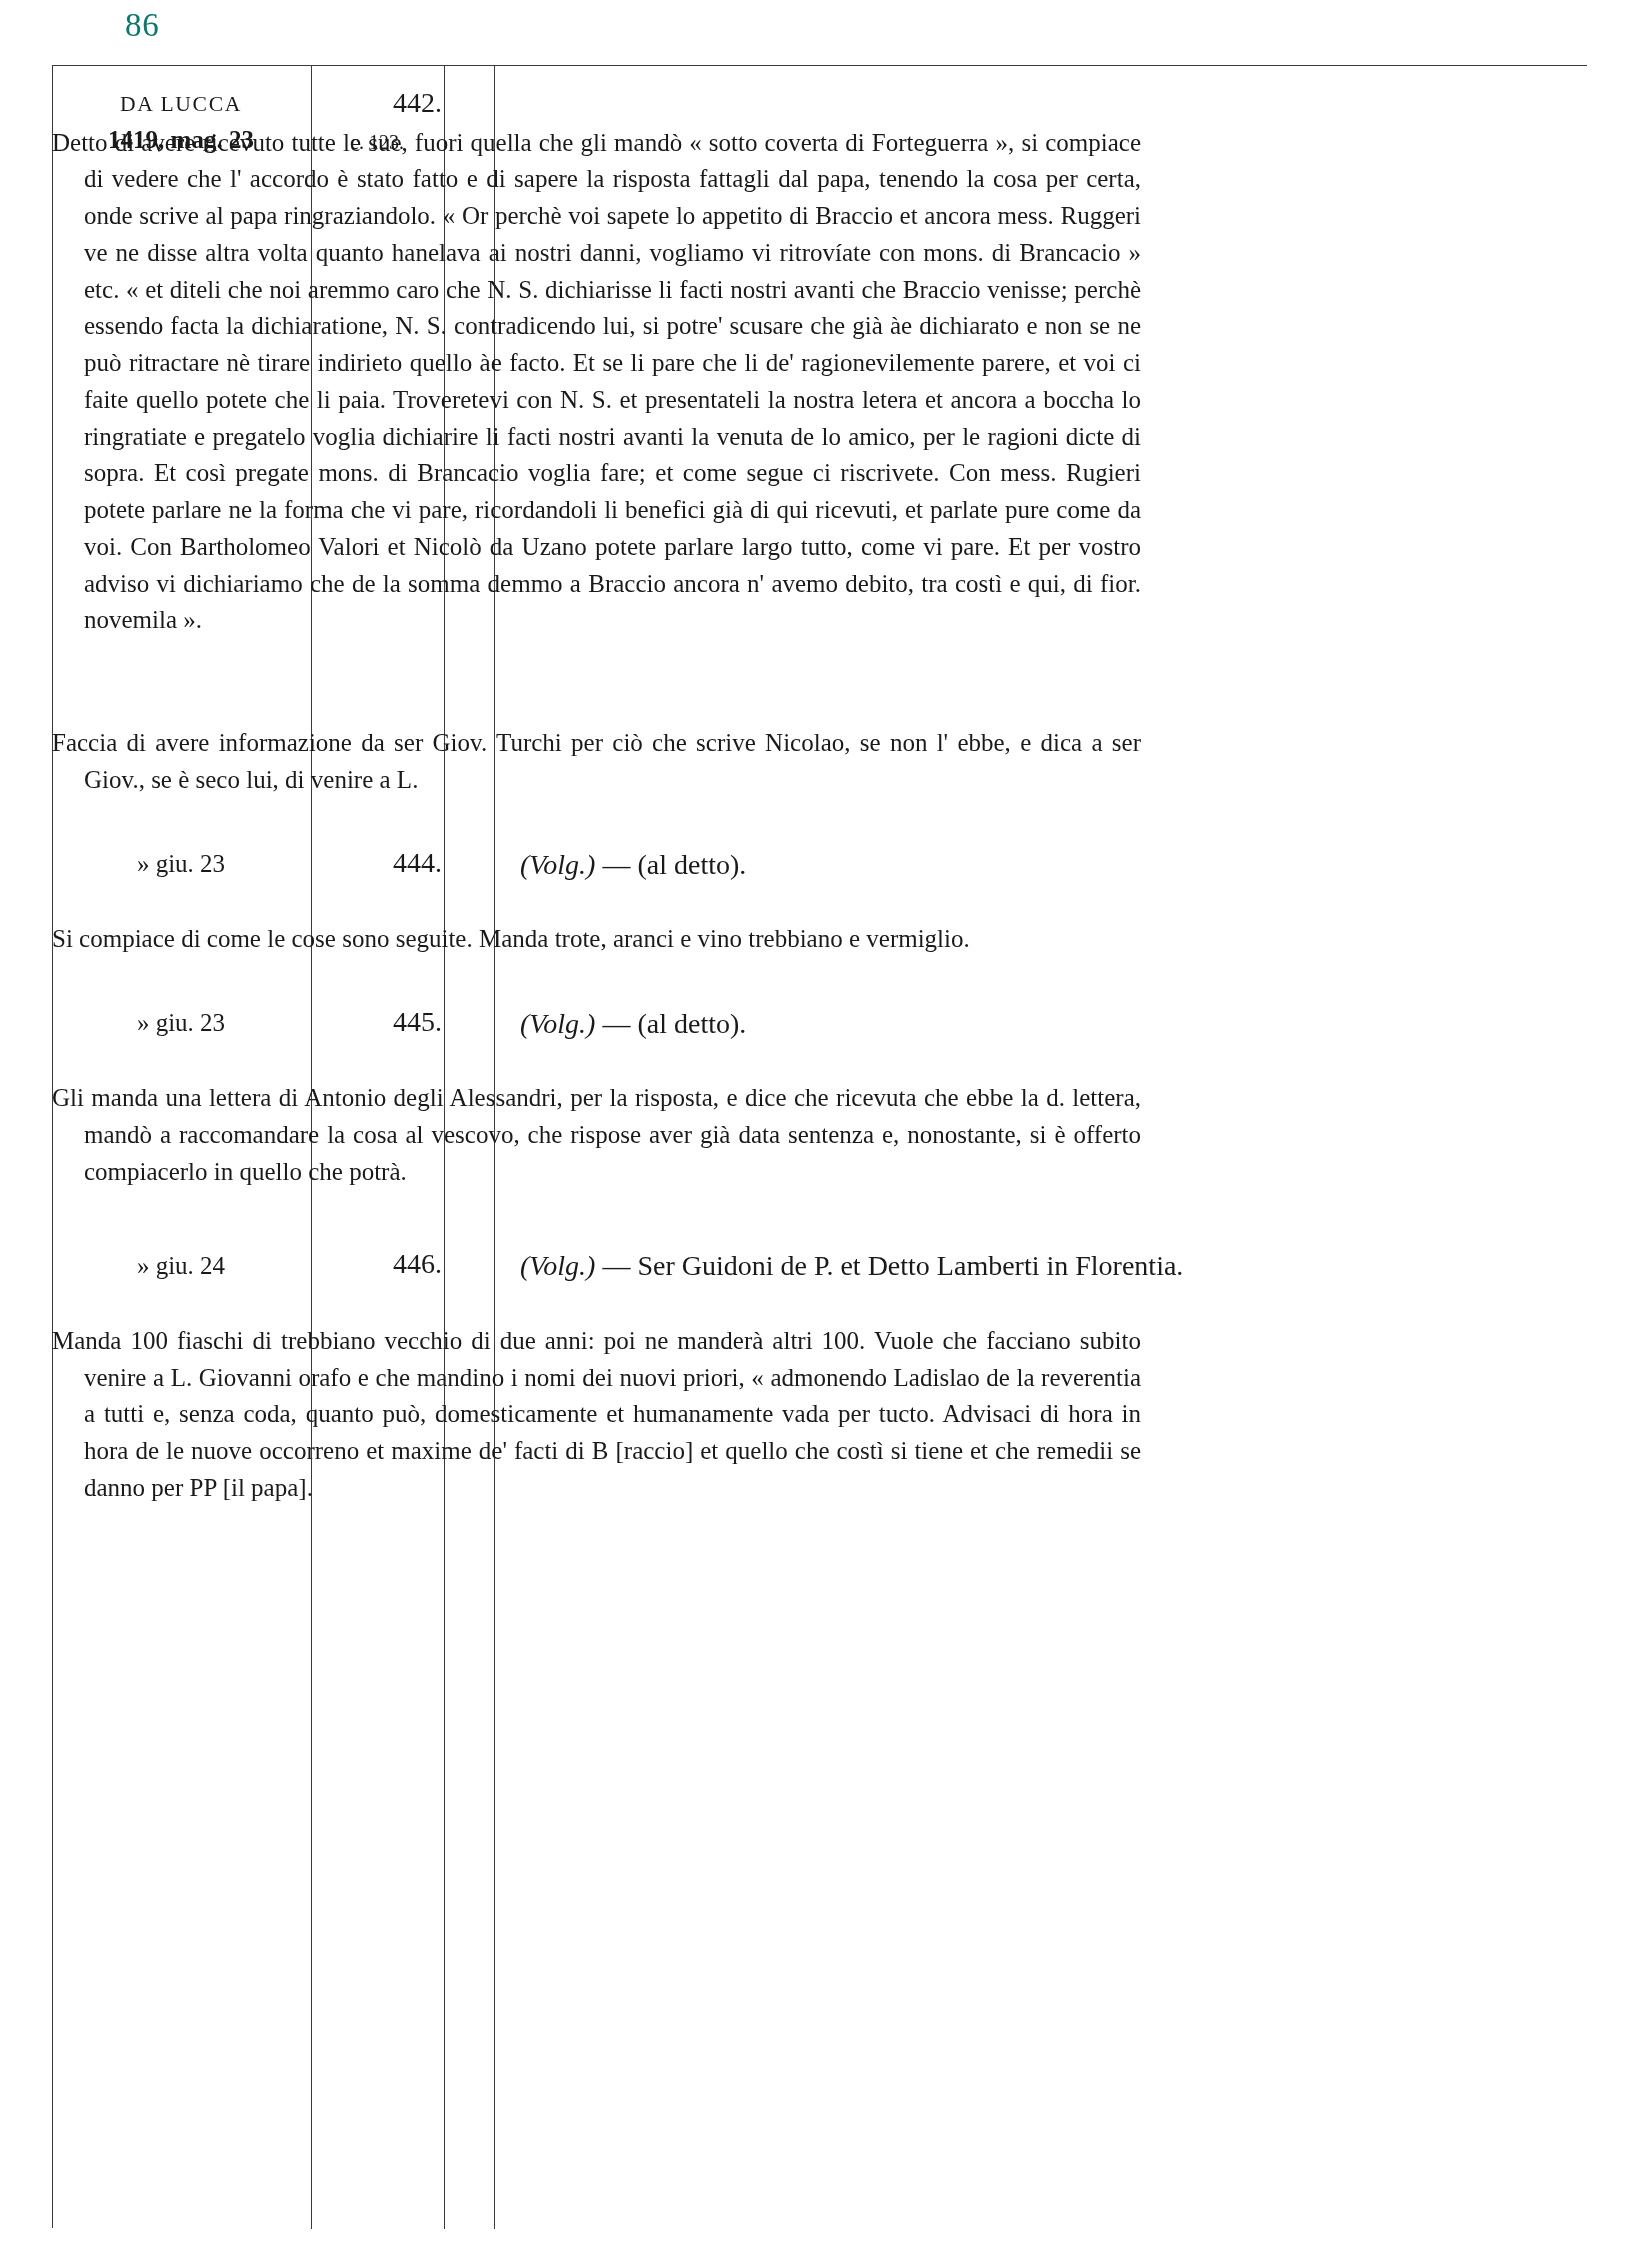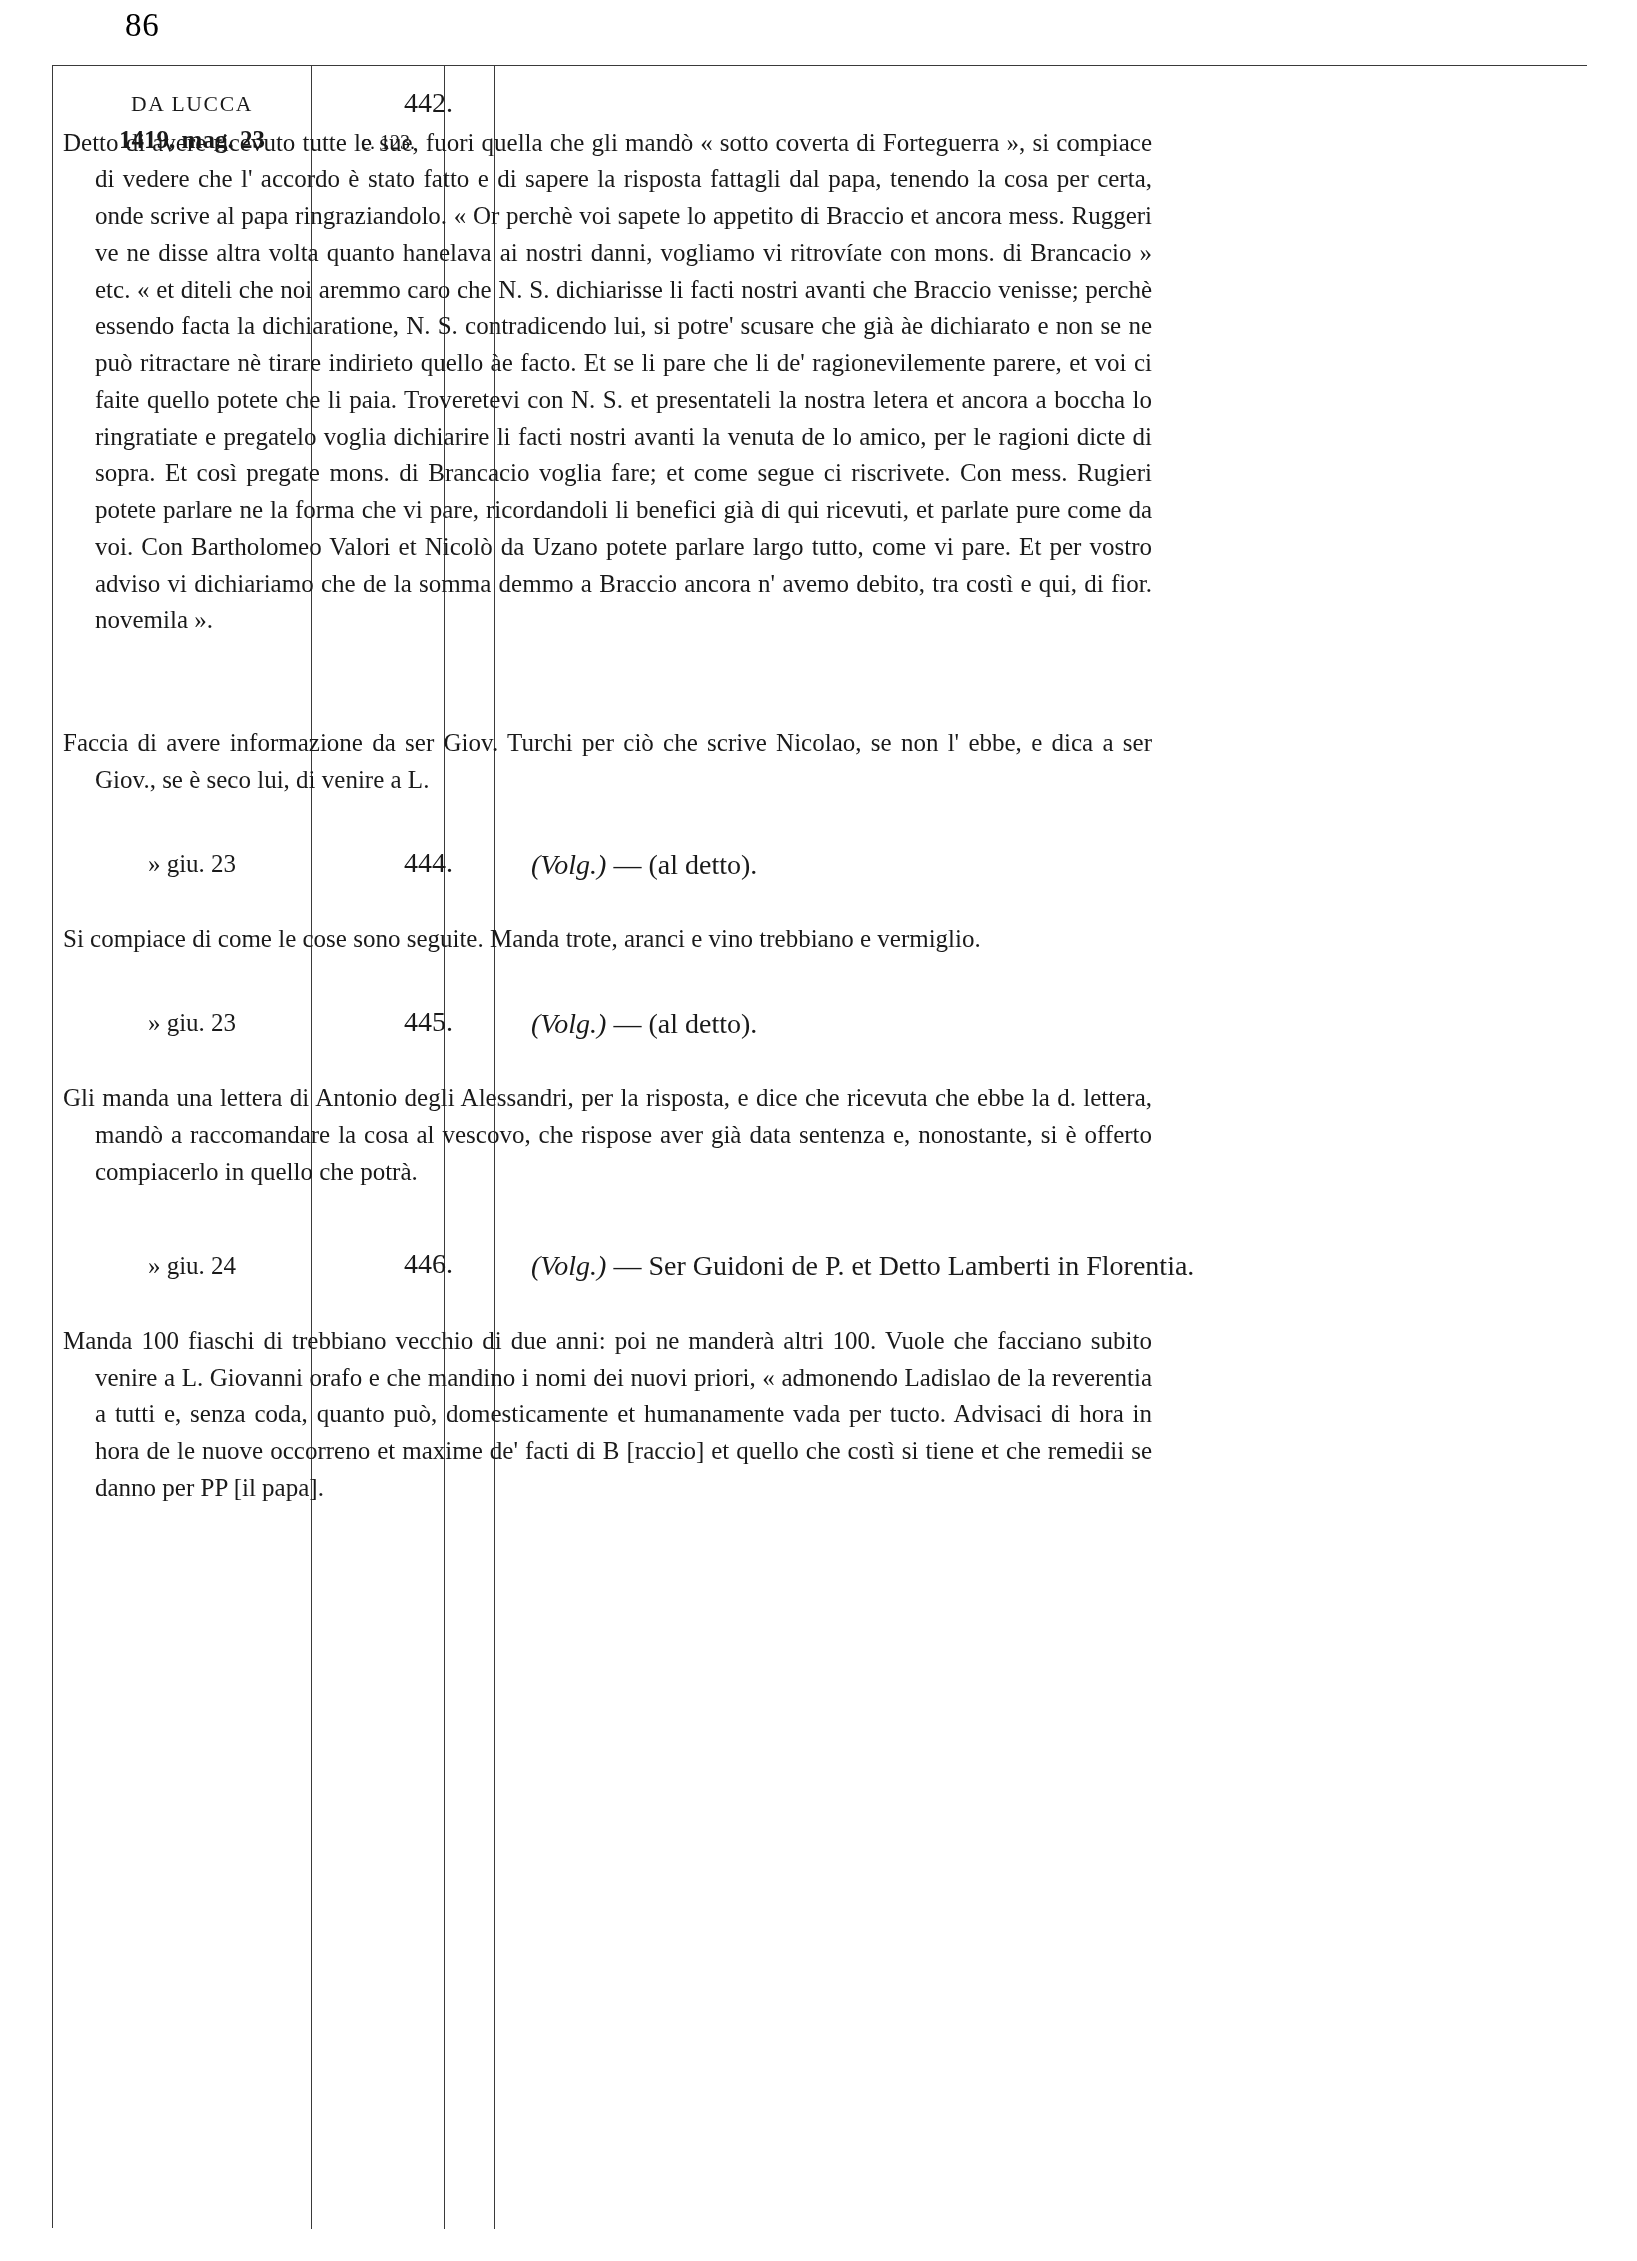--- a/index.html
+++ b/index.html
@@ -20,21 +20,21 @@
     width: 1637px;
     height: 2261px;
     box-sizing: border-box;
   }
   .folio {
     position: absolute;
     left: 125px;
     top: 6.7px;
     font-size: 33px;
     letter-spacing: 0.8px;
-    color: #000000;
+    color: #0f766e;
   }
   .frame {
     position: absolute;
     left: 52px;
     top: 65px;
     width: 1535px;
     height: 2163px;
     border-top: 1.7px solid #3a3a3a;
     border-left: 1.7px solid #3a3a3a;
     box-sizing: border-box;
@@ -49,21 +49,20 @@
   }
   .rule-1 { left: 258px; }
   .rule-2 { left: 391px; }
   .rule-3 { left: 441px; }
 
   .content {
     position: absolute;
     left: 52px;
     top: 65px;
     width: 1535px;
-    padding-left: 11px;
   }
   .entry {
     position: relative;
     width: 1535px;
     box-sizing: border-box;
   }
   .col-date {
     position: absolute;
     left: 0;
     width: 258px;

